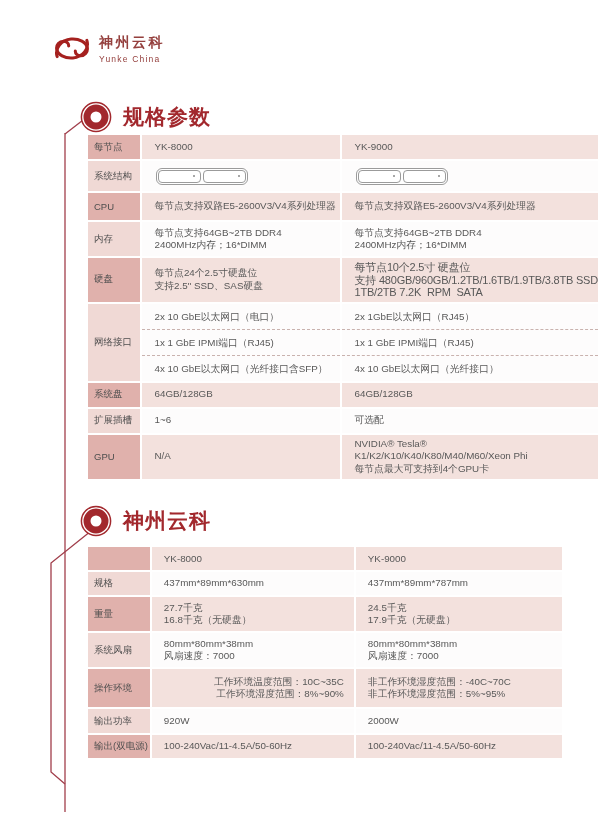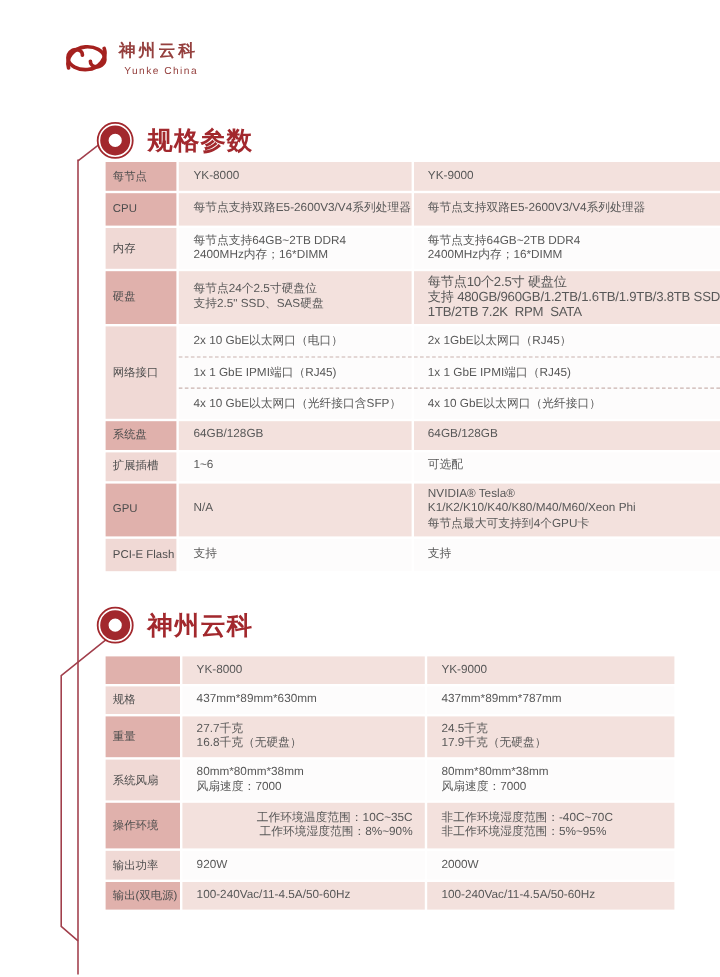--- a/index.html
+++ b/index.html
@@ -5,21 +5,21 @@
   html,body{margin:0;padding:0;background:#ffffff;}
   body{font-family:"Liberation Sans","DejaVu Sans",sans-serif;}
   .page{position:relative;width:600px;height:814px;background:#fff;overflow:hidden;}
 
   .decor{position:absolute;left:0;top:0;pointer-events:none;}
 
   
   .logo{position:absolute;left:54px;top:33px;display:flex;align-items:center;gap:9px;}
   .logo-text{display:flex;flex-direction:column;}
   .logo-cn{font-size:14px;font-weight:bold;color:var(--logo-text,#95403e);letter-spacing:2.5px;}
-  .logo-en{font-size:8.5px;color:var(--logo-text,#95403e);letter-spacing:1.2px;margin-top:2px;text-align:right;}
+  .logo-en{font-size:8.5px;color:var(--logo-text,#95403e);letter-spacing:1.2px;margin-top:2px;}
 
   
   .section-header{position:absolute;display:flex;align-items:center;gap:11px;}
   .sec1{left:80px;top:101px;}
   .sec2{left:80px;top:505px;}
   .section-title{font-size:21px;font-weight:bold;color:var(--brand,#a2282d);letter-spacing:1px;}
 
   
   table{position:absolute;left:86px;border-collapse:separate;border-spacing:2px;table-layout:fixed;}
   .spec-table{top:133px;}
@@ -86,20 +86,35 @@
     <tbody>
         <tr class="h24">
       <td class="lab lab-d">每节点</td>
       <td class="val val-p lines">
             <div>YK-8000</div>
           </td>
       <td class="val val-p lines">
             <div>YK-9000</div>
           </td>
     </tr>
+    <tr class="h30">
+      <td class="lab lab-l">系统结构</td>
+      <td class="val val-w">
+        <div class="chassis">
+              <div class="bay"></div>
+              <div class="bay"></div>
+            </div>
+      </td>
+      <td class="val val-w">
+        <div class="chassis">
+              <div class="bay"></div>
+              <div class="bay"></div>
+            </div>
+      </td>
+    </tr>
     <tr class="h27">
       <td class="lab lab-d">CPU</td>
       <td class="val val-p lines">
             <div>每节点支持双路E5-2600V3/V4系列处理器</div>
           </td>
       <td class="val val-p lines">
             <div>每节点支持双路E5-2600V3/V4系列处理器</div>
           </td>
     </tr>
     <tr class="h34">
@@ -158,29 +173,20 @@
     </tr>
     <tr class="h44">
       <td class="lab lab-d">GPU</td>
       <td class="val val-p lines">
             <div>N/A</div>
           </td>
       <td class="val val-p lines">
             <div>NVIDIA® Tesla®</div>
             <div>K1/K2/K10/K40/K80/M40/M60/Xeon Phi</div>
             <div>每节点最大可支持到4个GPU卡</div>
-          </td>
-    </tr>
-    <tr class="h27">
-      <td class="lab lab-l">PCI-E Flash</td>
-      <td class="val val-w lines">
-            <div>支持</div>
-          </td>
-      <td class="val val-w lines">
-            <div>支持</div>
           </td>
     </tr>
   </tbody>
     </table>
 
   <div class="section-header sec2">
     <svg width="32" height="32" viewBox="0 0 32 32">
       <circle cx="16" cy="16" r="14.6" fill="#fff" stroke="var(--brand,#a2282d)" stroke-width="1.5"></circle>
       <circle cx="16" cy="16" r="9" fill="none" stroke="var(--brand,#a2282d)" stroke-width="7"></circle>
     </svg>

